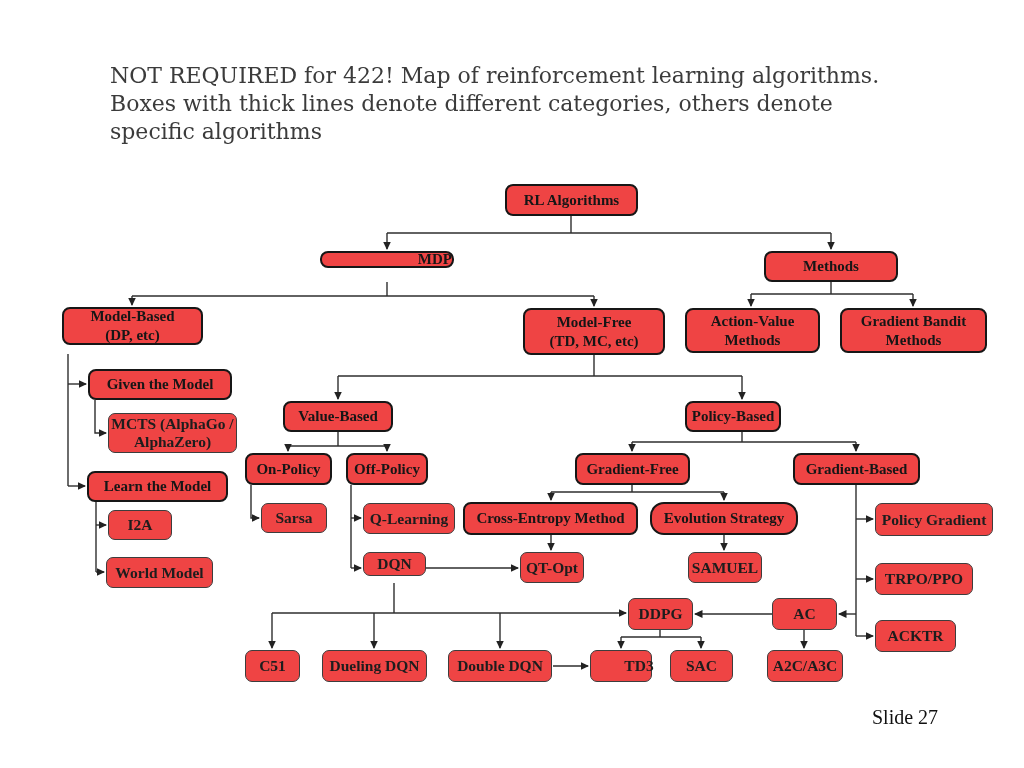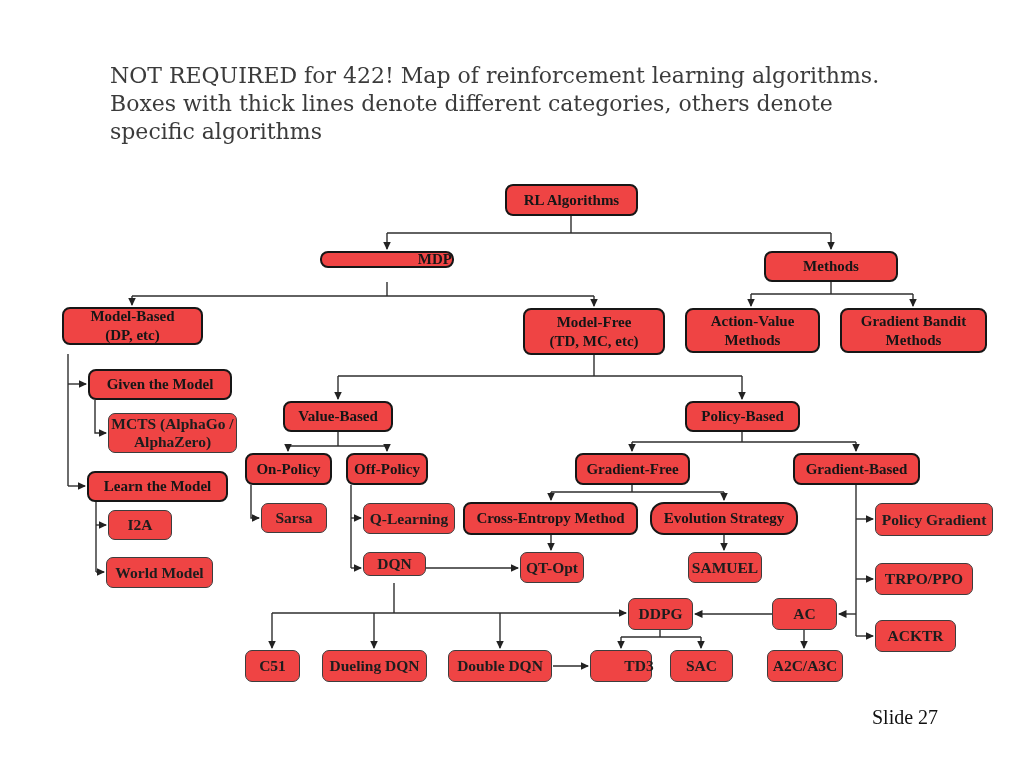--- a/index.html
+++ b/index.html
@@ -151,21 +151,21 @@
       </div>
       <div class="node alg" style="left: 108px; top: 510px; width: 64px; height: 30px;">
         <div>I2A</div>
       </div>
       <div class="node alg" style="left: 106px; top: 557px; width: 107px; height: 31px;">
         <div>World Model</div>
       </div>
       <div class="node cat" style="left: 283px; top: 401px; width: 110px; height: 31px;">
         <div>Value-Based</div>
       </div>
-      <div class="node cat" style="left: 685px; top: 401px; width: 115px; height: 31px;">
+      <div class="node cat" style="left: 685px; top: 401px; width: 96px; height: 31px;">
         <div>Policy-Based</div>
       </div>
       <div class="node cat" style="left: 245px; top: 453px; width: 87px; height: 32px;">
         <div>On-Policy</div>
       </div>
       <div class="node cat" style="left: 346px; top: 453px; width: 82px; height: 32px;">
         <div>Off-Policy</div>
       </div>
       <div class="node alg" style="left: 261px; top: 503px; width: 66px; height: 30px;">
         <div>Sarsa</div>

